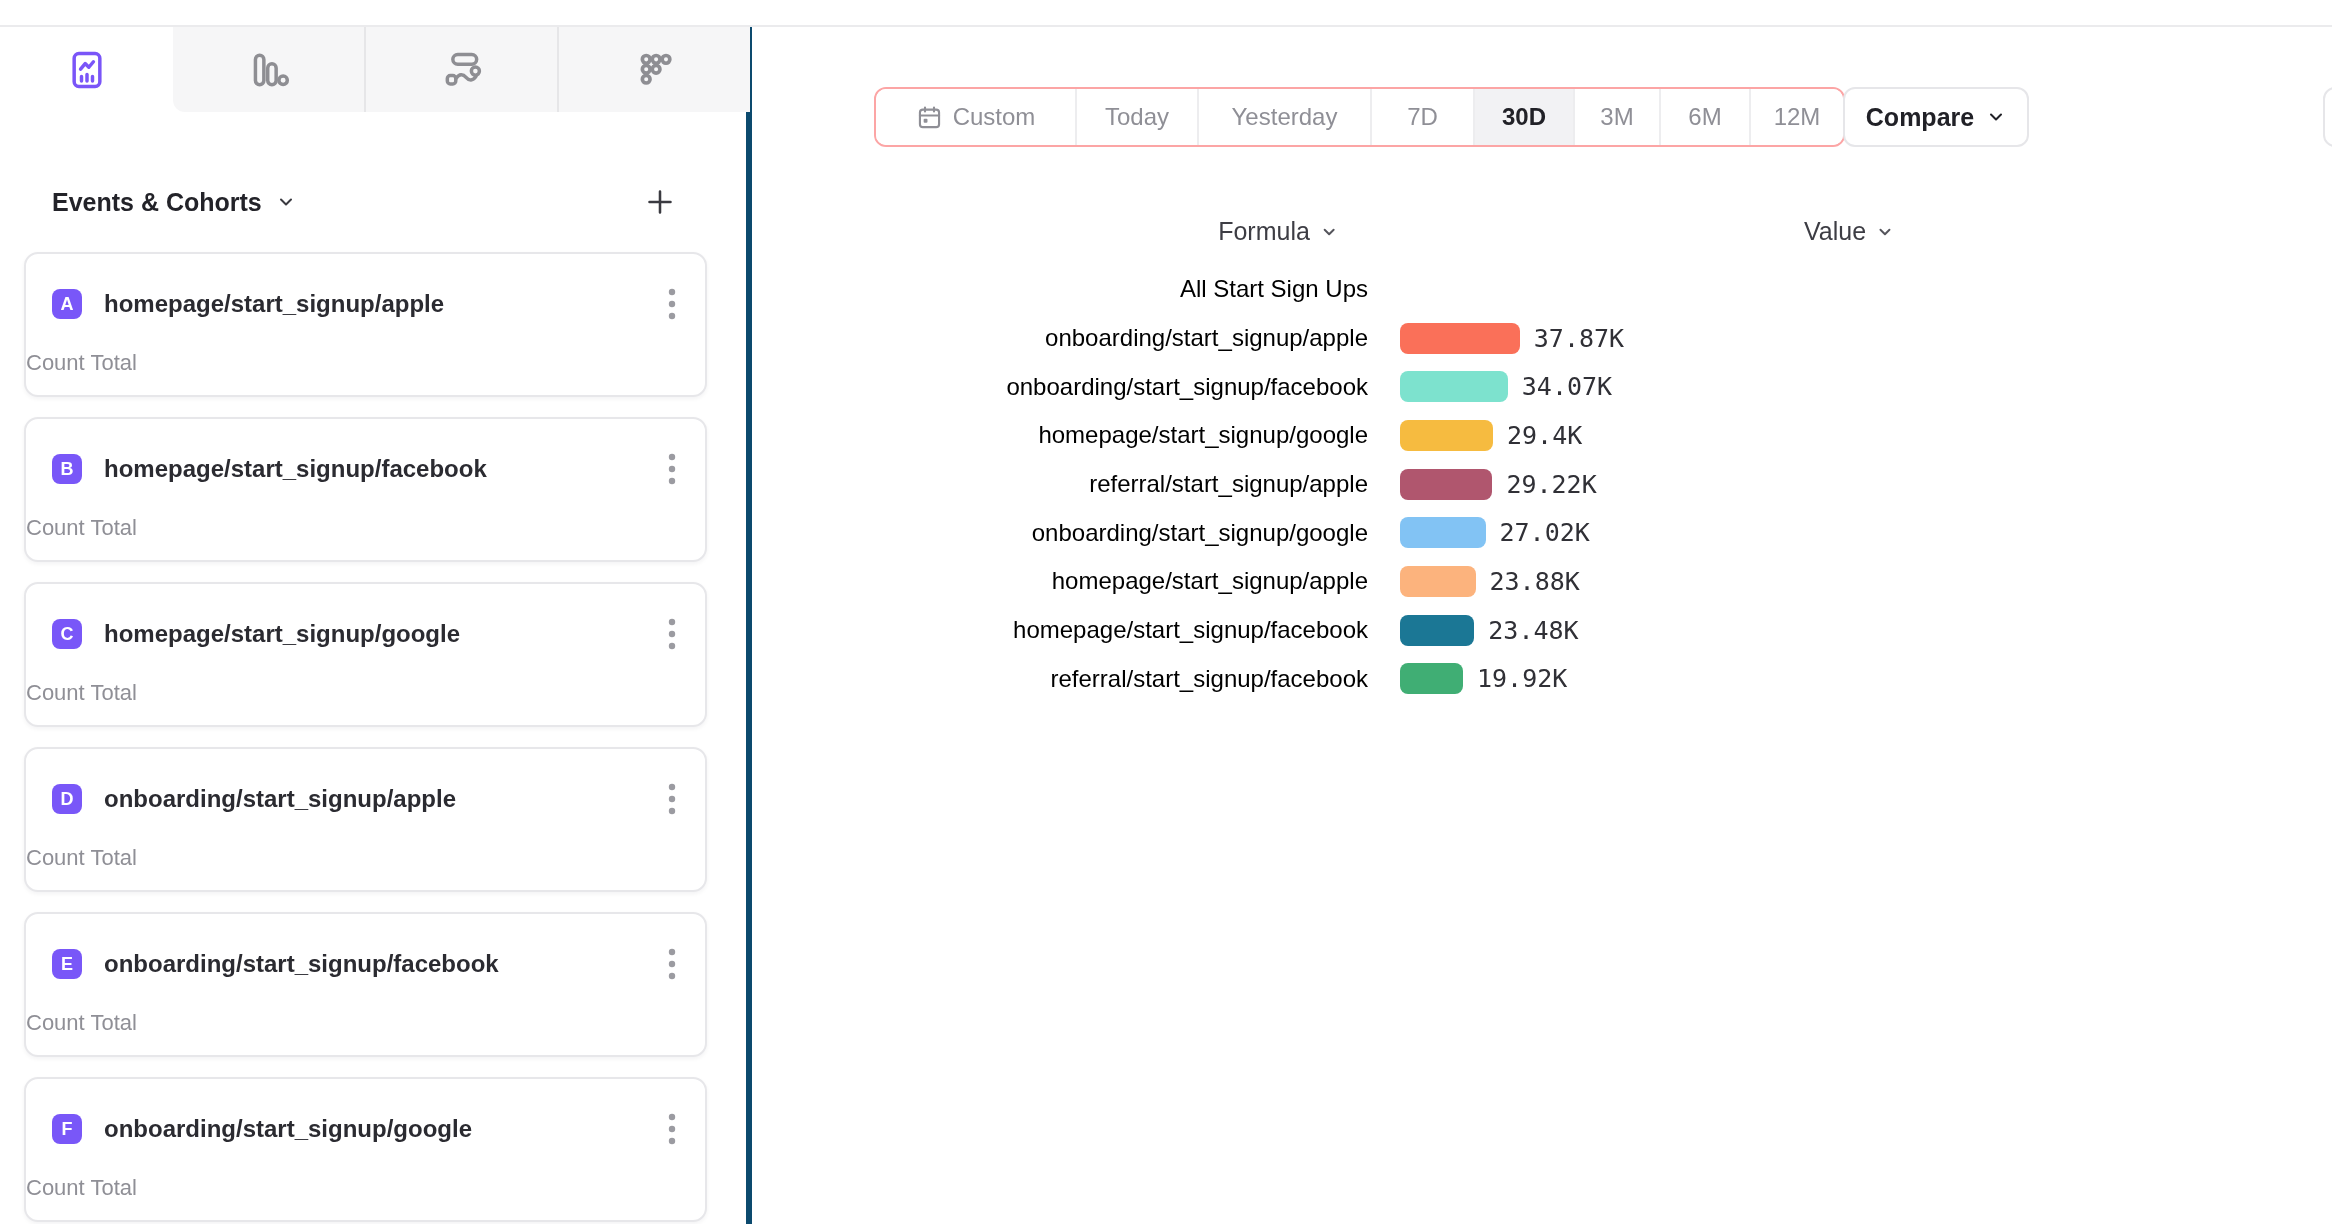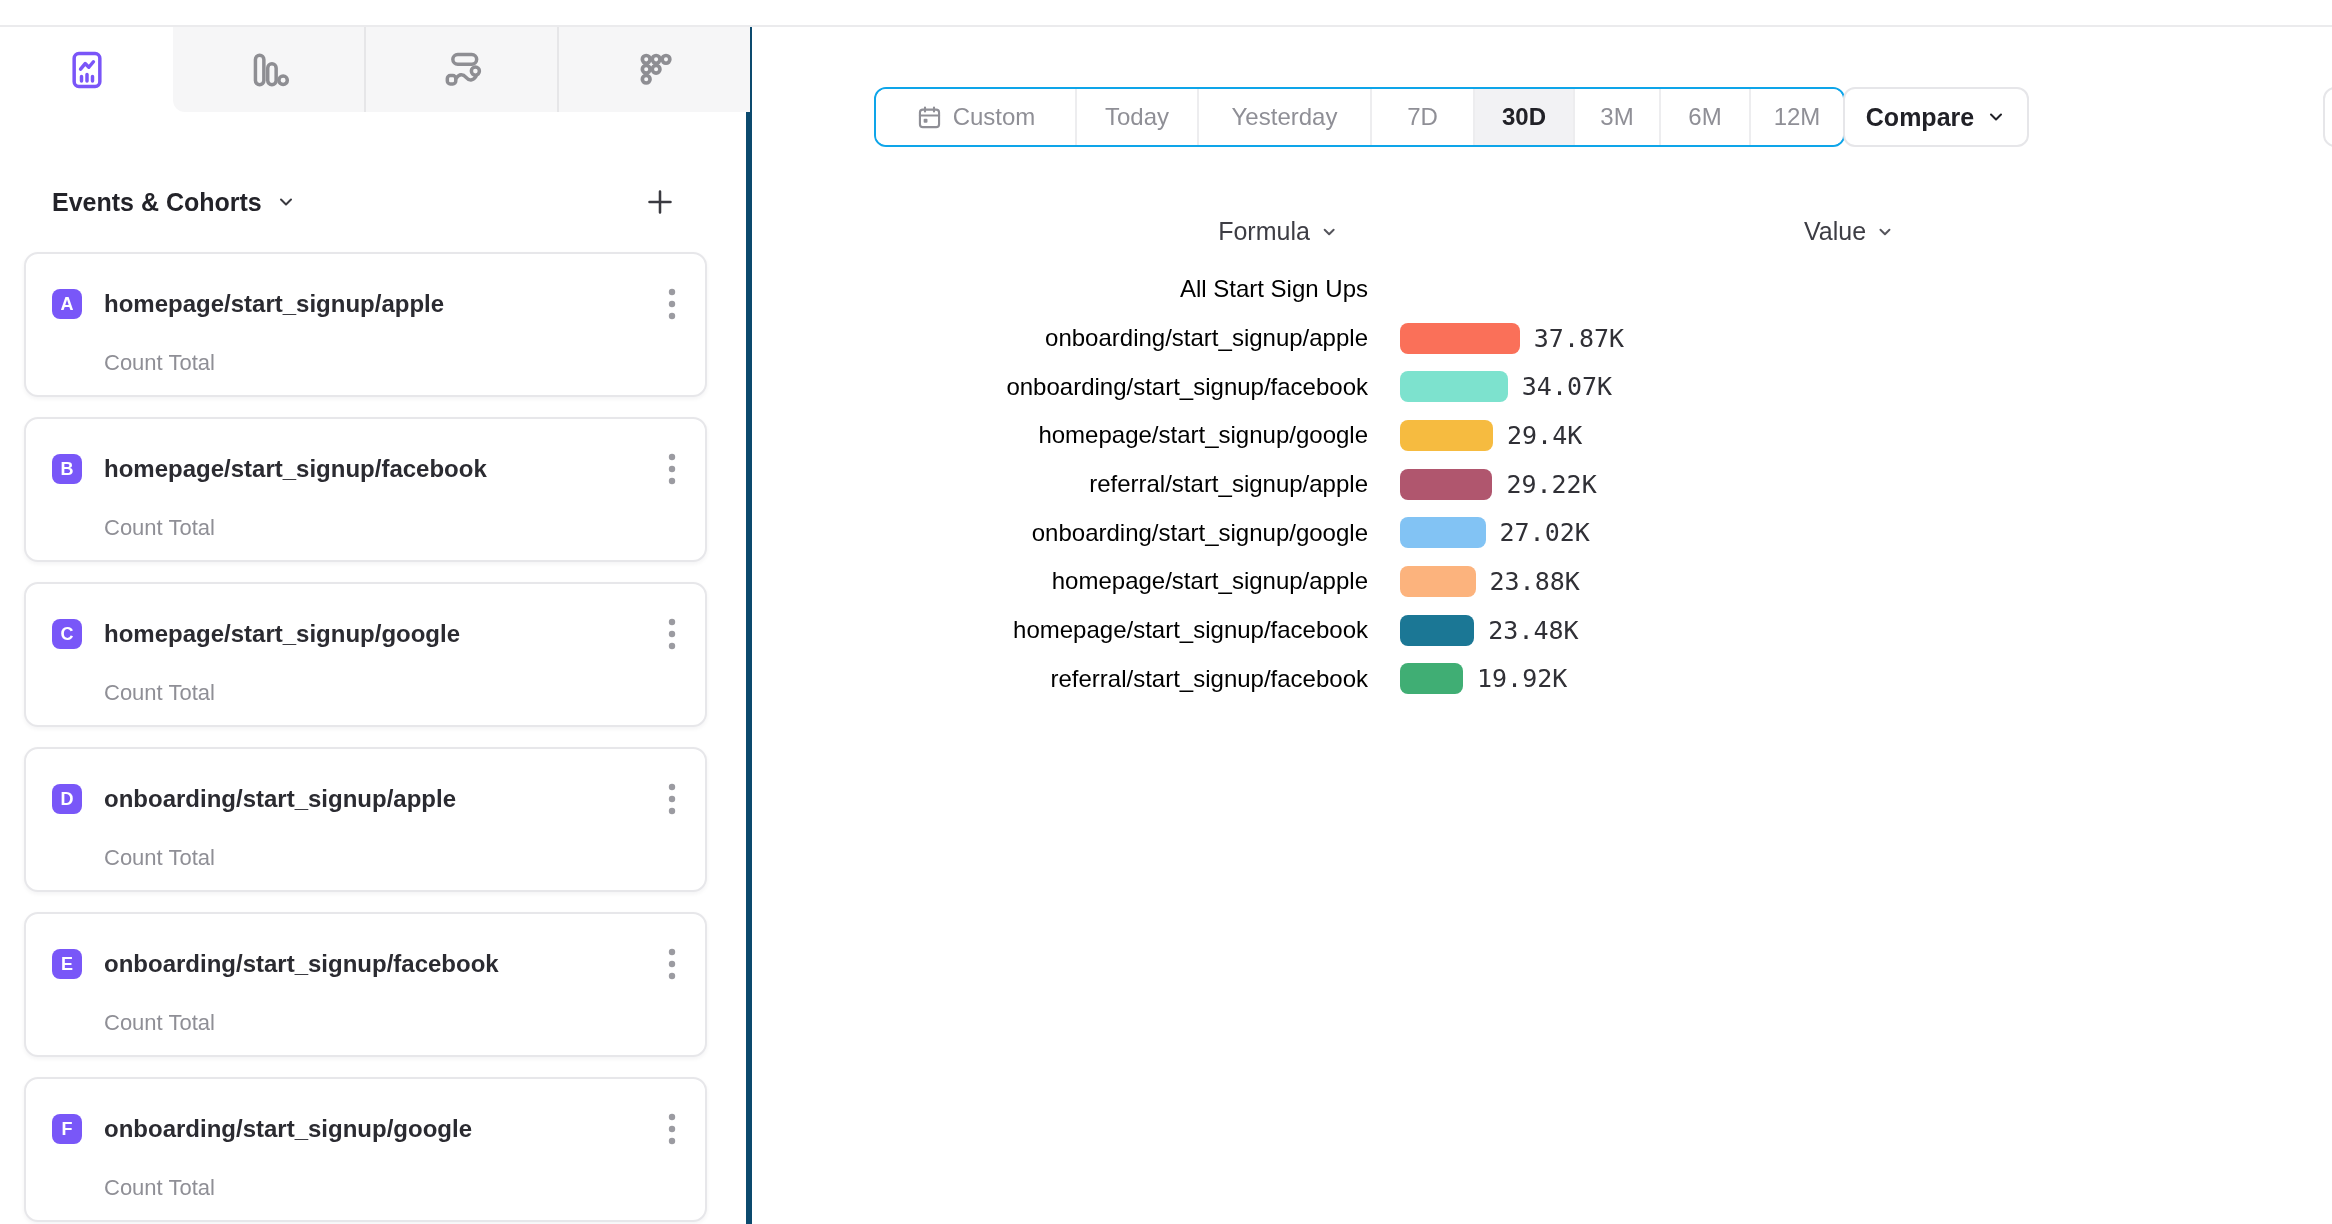--- a/index.html
+++ b/index.html
@@ -54,27 +54,27 @@
     cursor: pointer;
   }
   .card-top { display: flex; align-items: center; gap: 22px; padding: 30px 26px 0 26px; }
   .badge {
     width: 30px; height: 30px; border-radius: 8px; flex: 0 0 30px;
     background: #7957f8; color: #fff; font-size: 18px; font-weight: 700;
     display: flex; align-items: center; justify-content: center;
   }
   .card-name { font-size: 24px; font-weight: 700; color: #2b2b31; white-space: nowrap; }
   .kebab { margin-left: auto; cursor: pointer; display: flex; align-items: center; padding: 2px; }
-  .card-metric { margin-top: 26px; padding-left: 78px; font-size: 22px; color: #8f8f96; }
+  .card-metric { margin-top: 26px; font-size: 22px; color: #8f8f96; }
   
   .main { position: absolute; left: 752px; top: 27px; right: 0; bottom: 0; background: #fff; }
   .range-control {
     position: absolute; left: 122px; top: 60px; height: 60px;
     display: inline-flex; background: #fff;
-    border: 2px solid #0ea5e9; border-radius: 12px; overflow: hidden;
+    border: 2px solid #fca5a5; border-radius: 12px; overflow: hidden;
   }
   .seg {
     height: 100%; display: flex; align-items: center; justify-content: center; gap: 10px;
     font-size: 24px; color: #8f8f96; cursor: pointer; background: #fff;
   }
   .seg + .seg { border-left: 2px solid #ededef; }
   .seg.selected { background: #f2f2f4; color: #212127; font-weight: 700; }
   .cal-icon { display: flex; align-items: center; }
   .compare-btn {
     position: absolute; left: 1091px; top: 60px; width: 186px; height: 60px;

